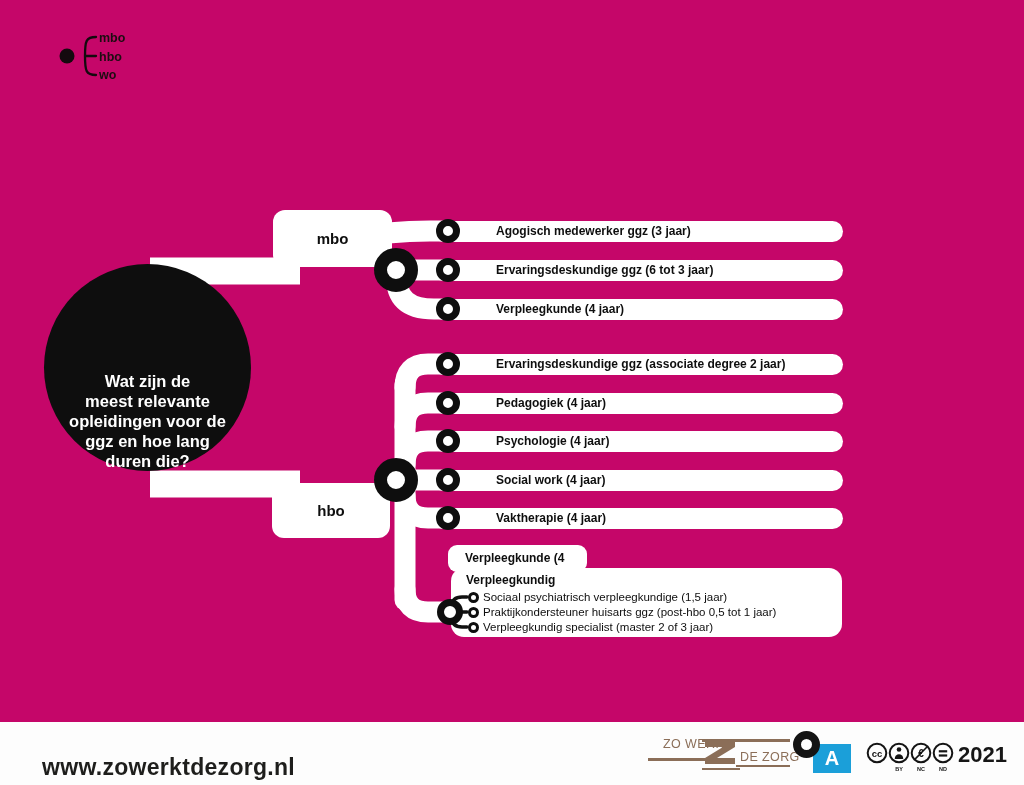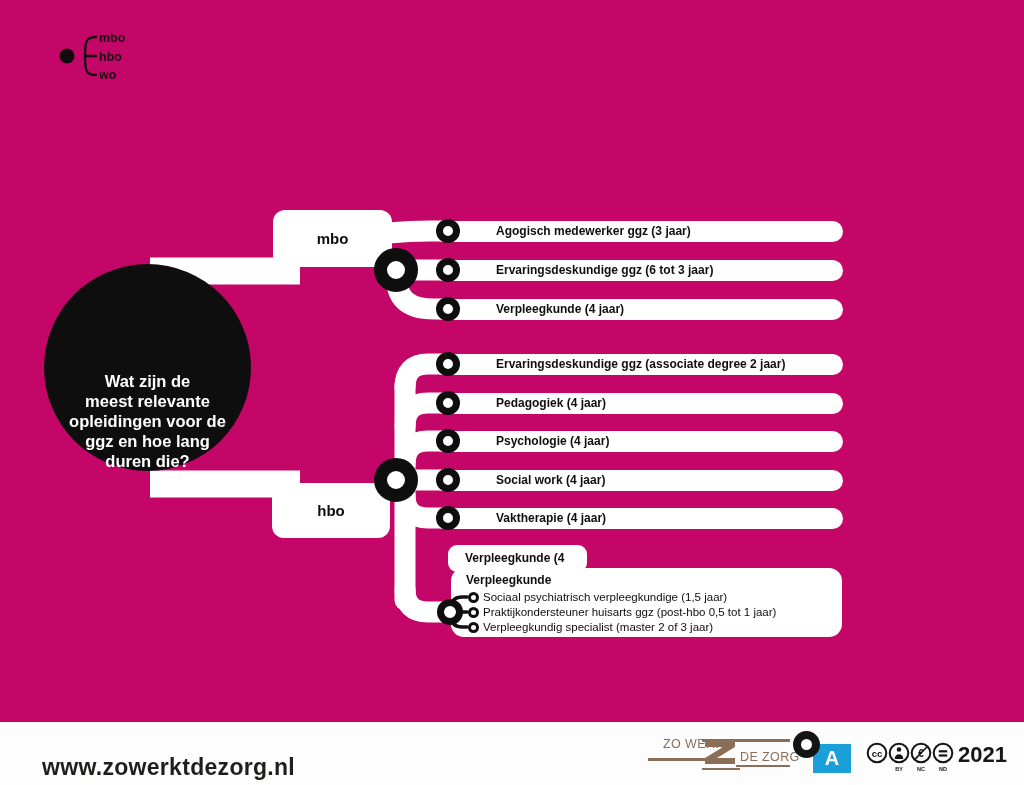--- a/index.html
+++ b/index.html
@@ -156,21 +156,21 @@
     <div class="ring"></div>
     <div class="pill-label">Social work (4 jaar)</div>
   </div>
   <div class="pill" style="top:507.5px">
     <div class="ring"></div>
     <div class="pill-label">Vaktherapie (4 jaar)</div>
   </div>
 
   <div class="vp-tab">Verpleegkunde (4 jaar)</div>
   <div class="spec-box">
-    <div class="spec-title">Verpleegkunde</div>
+    <div class="spec-title">Verpleegkundig</div>
     <div class="spec-bullet" style="top:23.5px"></div>
     <div class="spec-bullet" style="top:38.5px"></div>
     <div class="spec-bullet" style="top:53.5px"></div>
     <div class="spec-item" style="top:22px">Sociaal psychiatrisch verpleegkundige (1,5 jaar)</div>
     <div class="spec-item" style="top:37px">Praktijkondersteuner huisarts ggz (post-hbo 0,5 tot 1 jaar)</div>
     <div class="spec-item" style="top:52px">Verpleegkundig specialist (master 2 of 3 jaar)</div>
   </div>
 
   <div class="footer">
     <div class="site">www.zowerktdezorg.nl</div>

